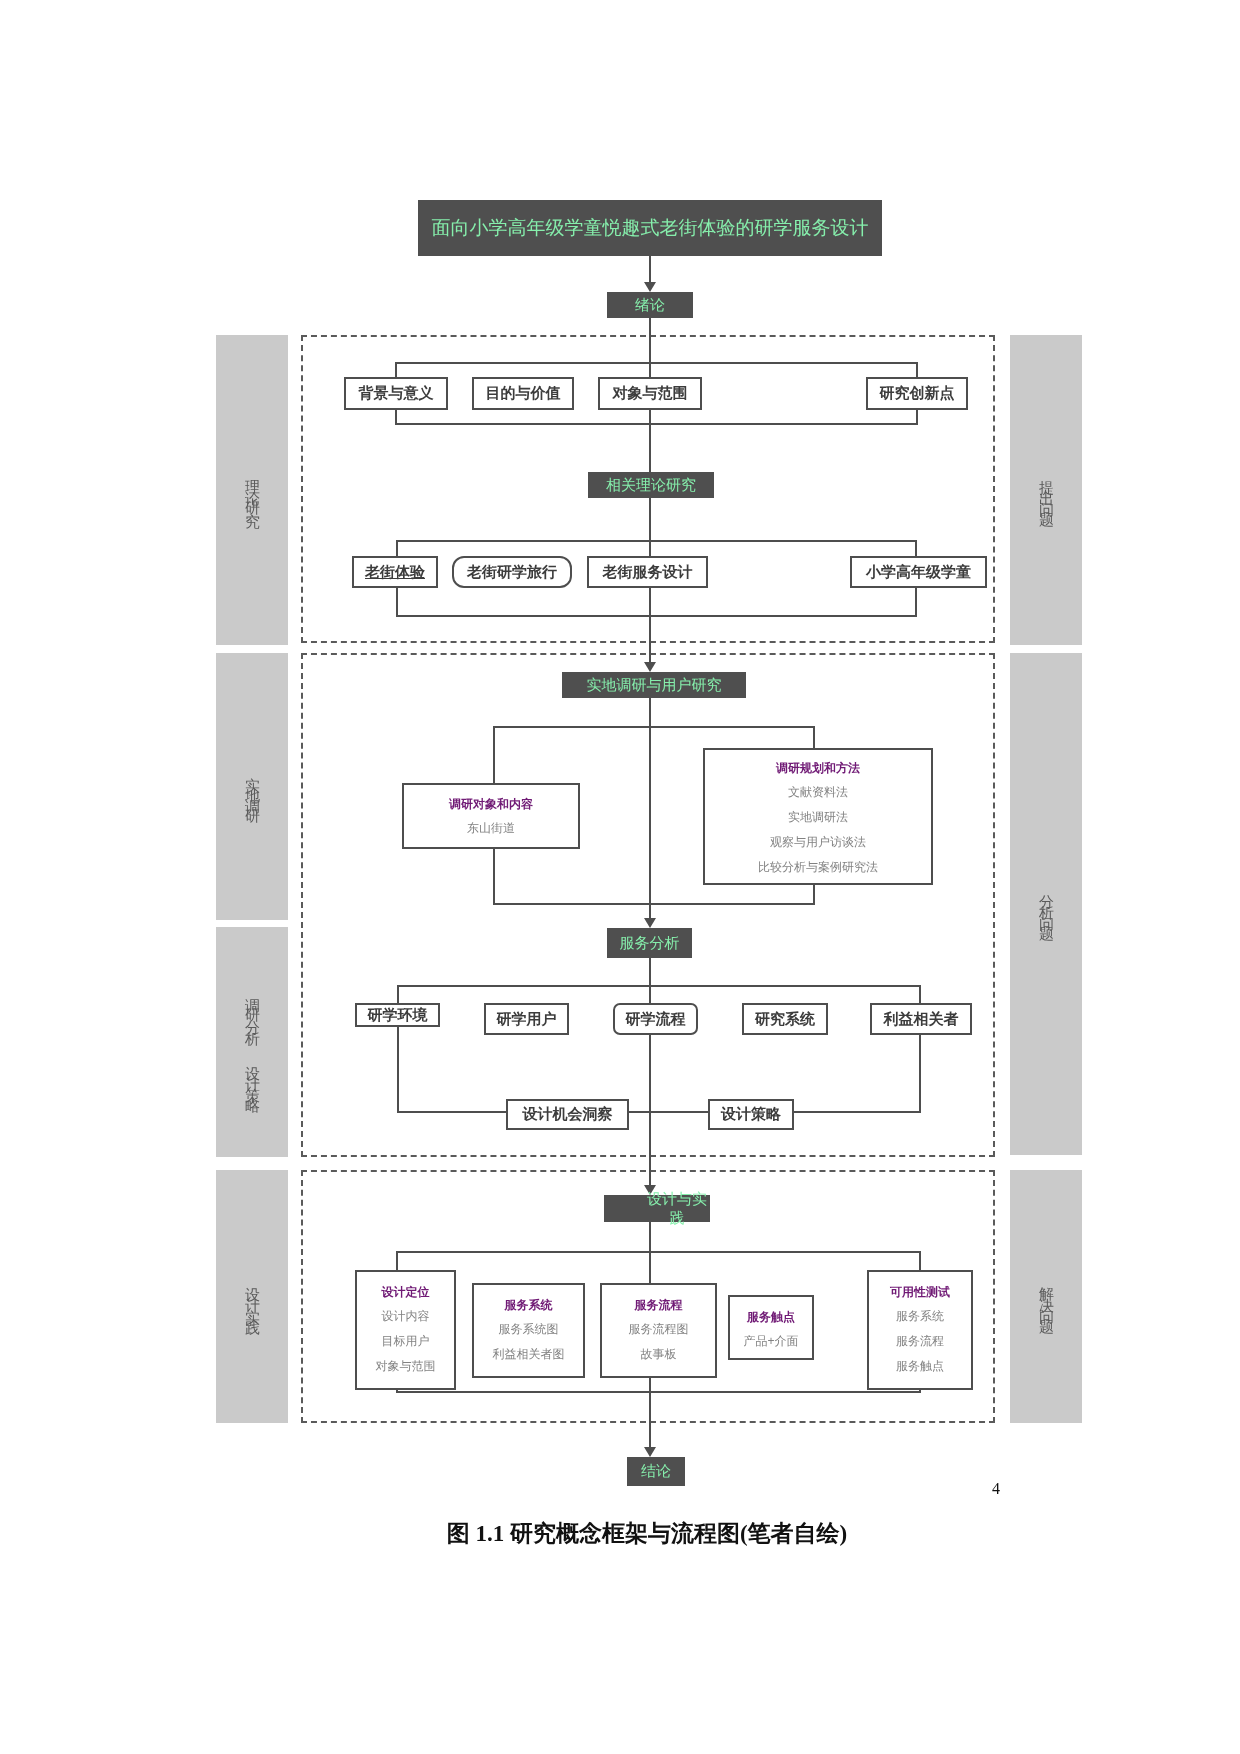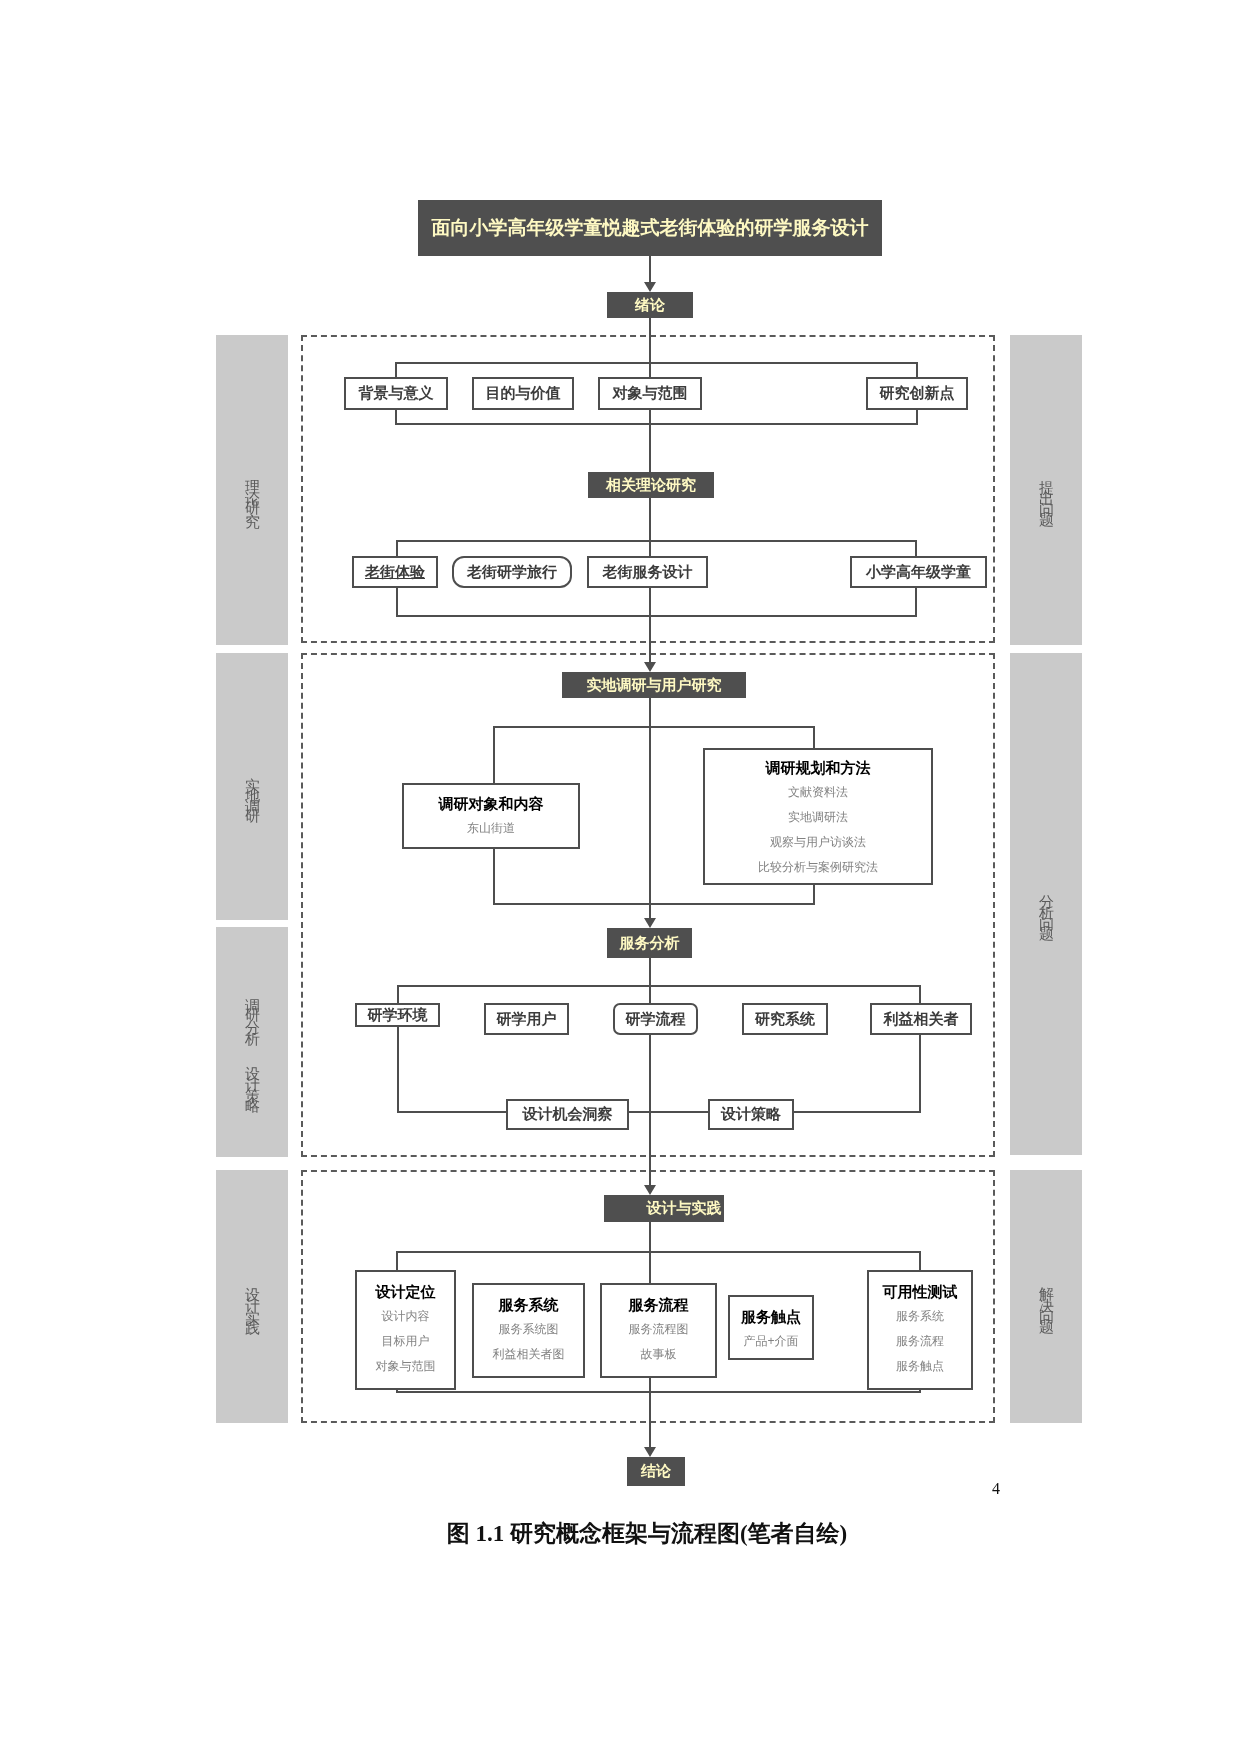--- a/index.html
+++ b/index.html
@@ -11,25 +11,25 @@
   .frame  { position:absolute; border:2px solid #4e4e4e; box-sizing:border-box; z-index:1; background:transparent; }
   .vline  { position:absolute; width:2px; background:#4e4e4e; z-index:1; }
   .arrow  { position:absolute; width:0; height:0; border-left:6px solid transparent;
             border-right:6px solid transparent; border-top:10px solid #4e4e4e; z-index:3; }
 
   
   .box  { position:absolute; background:#ffffff; border:2px solid #4e4e4e; box-sizing:border-box;
           display:flex; align-items:center; justify-content:center; text-align:center;
           font-size:15px; font-weight:bold; color:#3c3c3c; z-index:2; }
   .box-multi { flex-direction:column; justify-content:flex-start; align-items:center; }
-  .bt  { font-size:15px; font-weight:bold; color:#000000; line-height:24px; }
+  .bt  { font-size:12px; font-weight:bold; color:#701a75; line-height:24px; }
   .sub { font-size:12px; font-weight:normal; color:#828282; line-height:25px; }
-  .dark { position:absolute; background:#4f4f4f; color:#fef9c3; box-sizing:border-box;
+  .dark { position:absolute; background:#4f4f4f; color:#86efac; box-sizing:border-box;
           display:flex; align-items:center; justify-content:center; text-align:center;
-          font-size:15px; font-weight:bold; z-index:3; }
+          font-size:15px; font-weight:normal; z-index:3; }
 
   
   .side { position:absolute; background:#cacaca; z-index:0; display:flex; flex-direction:column;
           align-items:center; justify-content:center; color:#5a5a5a; font-size:15px; }
   .side span { writing-mode:vertical-lr; text-orientation:upright; letter-spacing:11px; }
   .side span + span { margin-top:24px; }
 
   .caption { position:absolute; font-family:"Liberation Serif", serif; font-weight:bold;
              font-size:23px; color:#111111; transform:translateX(-50%); white-space:nowrap; z-index:1; }
   .pagenum { position:absolute; font-family:"Liberation Serif", serif; font-size:16px; color:#111111; z-index:1; }
@@ -88,21 +88,21 @@
   <div class="arrow" style="left:644px; top:1185px;"></div>
 
   <div class="vline" style="left:649px; top:1222px; height:225px;"></div>
   <div class="arrow" style="left:644px; top:1447px;"></div>
 
   <div class="dark" style="left:418px; top:200px; width:464px; height:56px; font-size:19px;">面向小学高年级学童悦趣式老街体验的研学服务设计</div>
   <div class="dark" style="left:607px; top:292px; width:86px; height:26px;">绪论</div>
   <div class="dark" style="left:588px; top:472px; width:126px; height:26px;">相关理论研究</div>
   <div class="dark" style="left:562px; top:672px; width:184px; height:26px;">实地调研与用户研究</div>
   <div class="dark" style="left:607px; top:928px; width:85px; height:30px;">服务分析</div>
-  <div class="dark" style="left:604px; top:1195px; width:120px; height:27px;padding-left:40px;">设计与实践</div>
+  <div class="dark" style="left:604px; top:1195px; width:106px; height:27px;padding-left:40px;">设计与实践</div>
   <div class="dark" style="left:627px; top:1457px; width:58px; height:29px;">结论</div>
 
   <div class="box" style="left:344px; top:377px; width:104px; height:33px;">背景与意义</div>
   <div class="box" style="left:472px; top:377px; width:102px; height:33px;">目的与价值</div>
   <div class="box" style="left:598px; top:377px; width:104px; height:33px;">对象与范围</div>
   <div class="box" style="left:866px; top:377px; width:102px; height:33px;">研究创新点</div>
 
   <div class="box" style="left:352px; top:556px; width:86px; height:32px;text-decoration:underline;">老街体验</div>
   <div class="box" style="left:452px; top:556px; width:120px; height:32px;border-radius:12px;">老街研学旅行</div>
   <div class="box" style="left:587px; top:556px; width:121px; height:32px;">老街服务设计</div>

